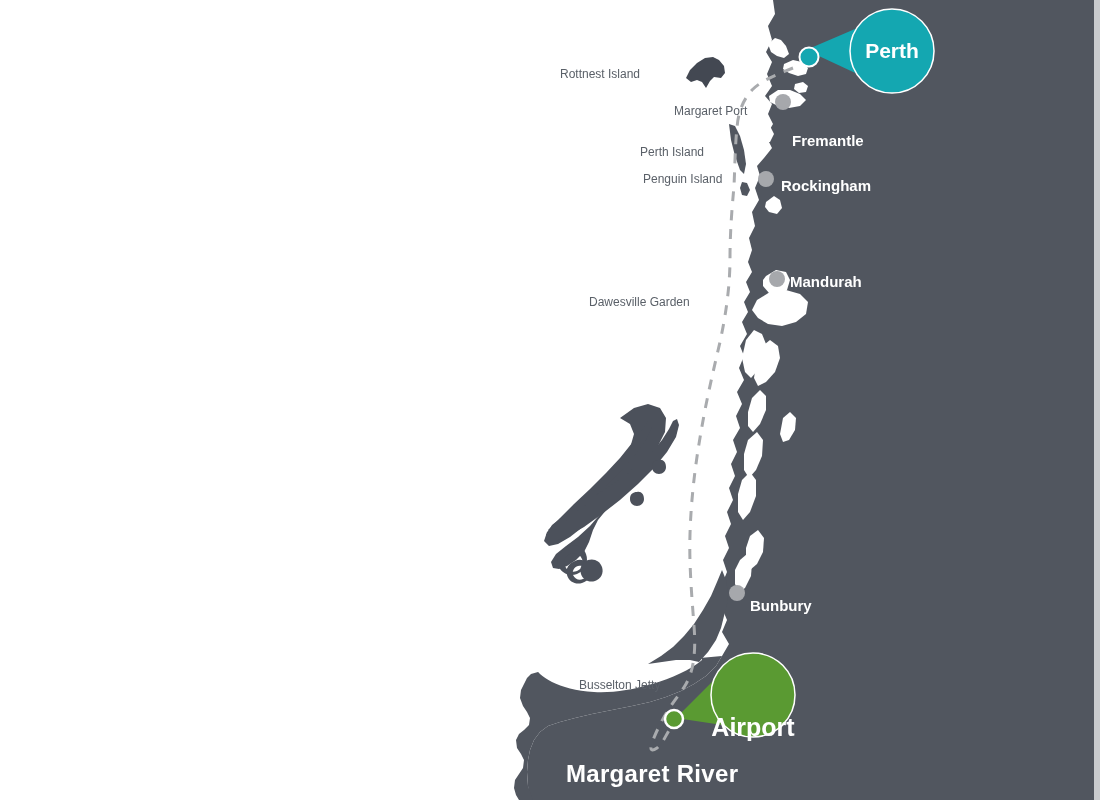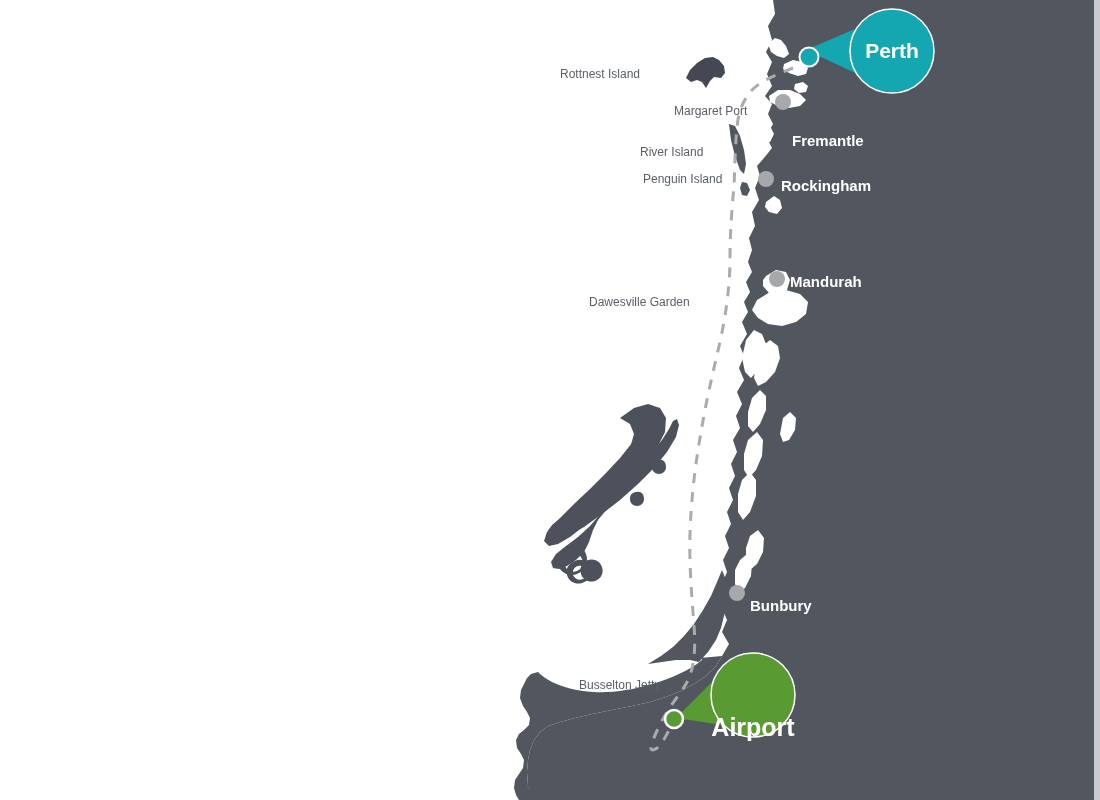--- a/index.html
+++ b/index.html
@@ -226,34 +226,35 @@
       <circle cx="737" cy="593" r="8"></circle>
     </g>
 
     <rect x="1094" y="0" width="6" height="800" fill="#c9cbce"></rect>
   </svg>
 
   <div class="map-label label-island" style="left:560px; top:68px;">Rottnest Island</div>
 
   <div class="map-label label-island" style="left:674px; top:105px;">Margaret Port</div>
 
-  <div class="map-label label-island" style="left:640px; top:146px;">River Island</div>
+  <div class="map-label label-island" style="left:640px; top:146px;">Perth Island</div>
 
   <div class="map-label label-island" style="left:643px; top:173px;">Penguin Island</div>
 
   <div class="map-label label-island" style="left:589px; top:296px;">Dawesville Garden</div>
 
   <div class="map-label label-island" style="left:579px; top:679px;">Busselton Jetty</div>
 
   <div class="map-label label-city" style="left:792px; top:109px;margin-top:24px;">Fremantle</div>
 
   <div class="map-label label-city" style="left:781px; top:178px;">Rockingham</div>
 
   <div class="map-label label-city" style="left:790px; top:274px;">Mandurah</div>
 
   <div class="map-label label-city" style="left:750px; top:598px;">Bunbury</div>
 
+  <div class="map-label label-region" style="left:566px; top:762px;">Margaret River</div>
 
   <div class="badge-label badge-perth" style="left:892px; top:51px; transform:translate(-50%,-50%);">Perth</div>
 
   <div class="badge-label badge-airport" style="left:753px; top:695px; transform:translate(-50%,-50%);">Airport</div>
 
 </div>
 
 </body></html>

